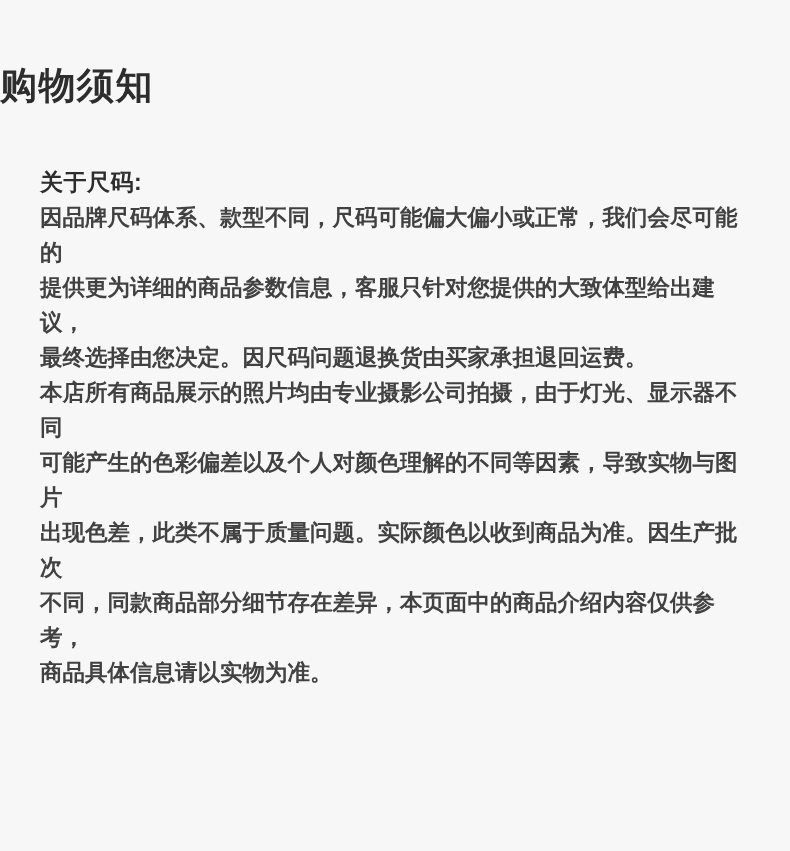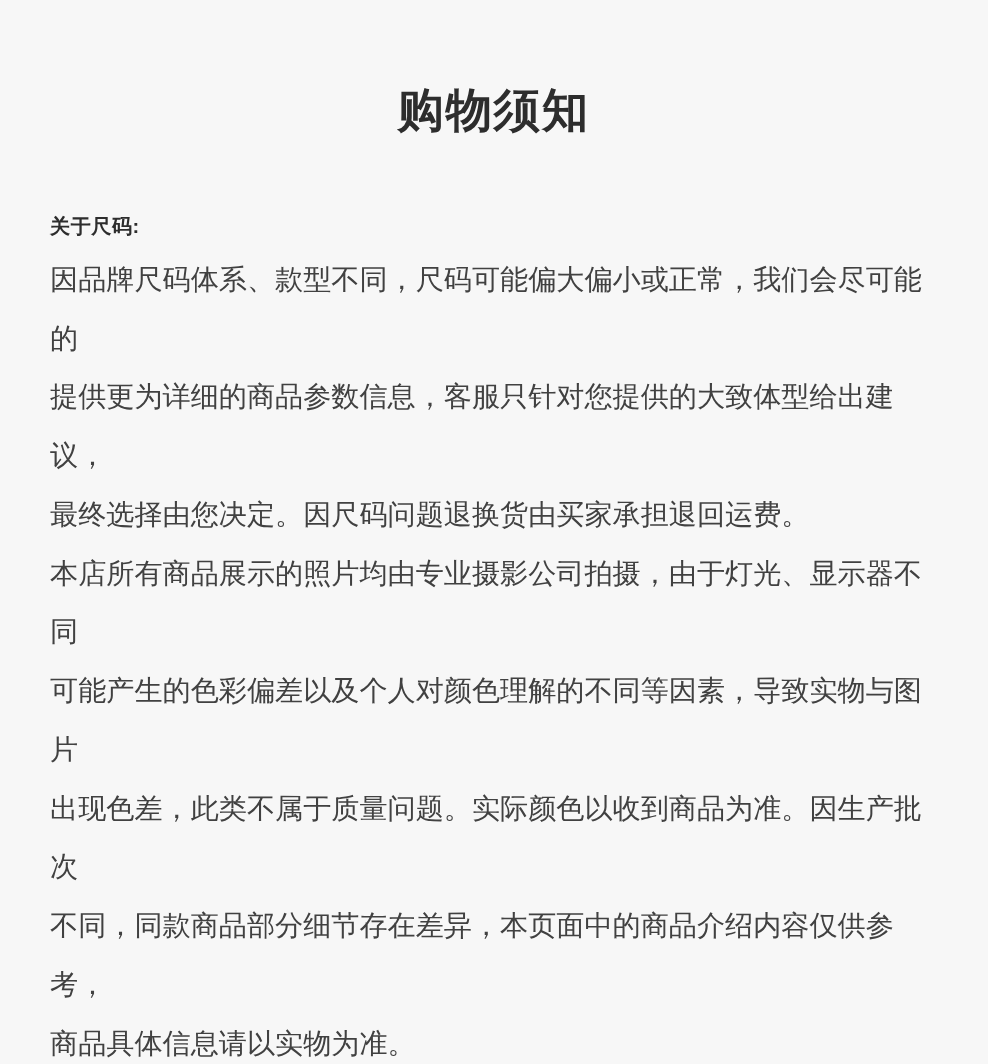--- a/index.html
+++ b/index.html
@@ -6,48 +6,49 @@
   body {
     width: 790px;
     height: 851px;
     overflow: hidden;
     background: var(--background, #f7f7f7);
     font-family: "Liberation Sans", "DejaVu Sans", sans-serif;
   }
   .page-title {
     margin: 0;
     padding-top: 65px;
-    text-align: center;
     font-size: 37px;
     line-height: 47px;
     font-weight: 700;
     letter-spacing: 1.5px;
     color: var(--heading, #2d2d2d);
+    font-family: Liberation Mono, monospace;
   }
   .content {
     padding: 0 38px 0 40px;
   }
   .section-heading {
     margin: 33px 0 3px 0;
-    font-size: 16px;
+    font-size: 23px;
     line-height: 30px;
     font-weight: 700;
     letter-spacing: 0.5px;
     color: var(--heading, #2d2d2d);
   }
   .section:first-child .section-heading {
     margin-top: 55px;
   }
   .section-body {
     margin: 0;
     font-size: 22.5px;
-    line-height: 47px;
+    line-height: 35px;
     letter-spacing: 0px;
     color: var(--body, #414141);
     white-space: pre-line;
+    font-weight: bold;
   }
 </style>
 </head>
 <body>
 
 <h1 class="page-title">购物须知</h1>
 
 <div class="content">
 
   <section class="section">

